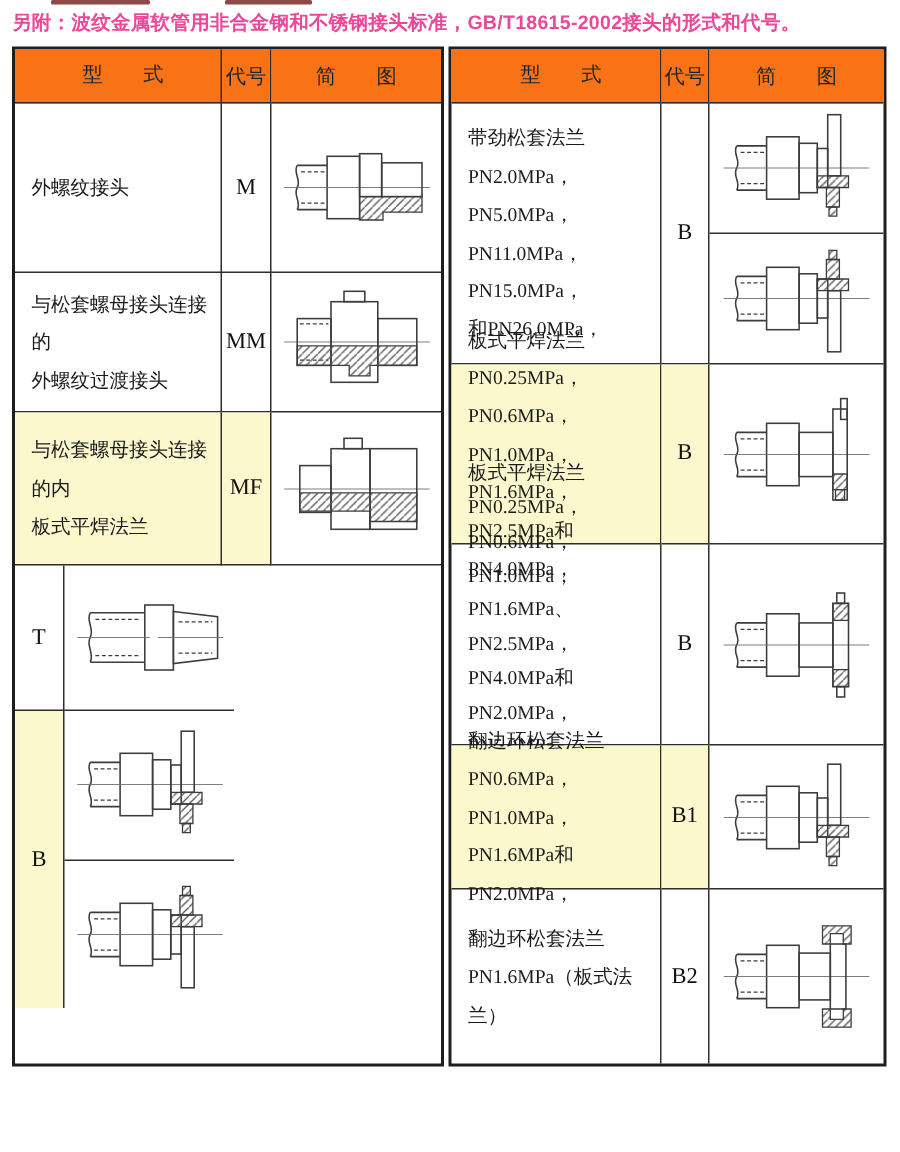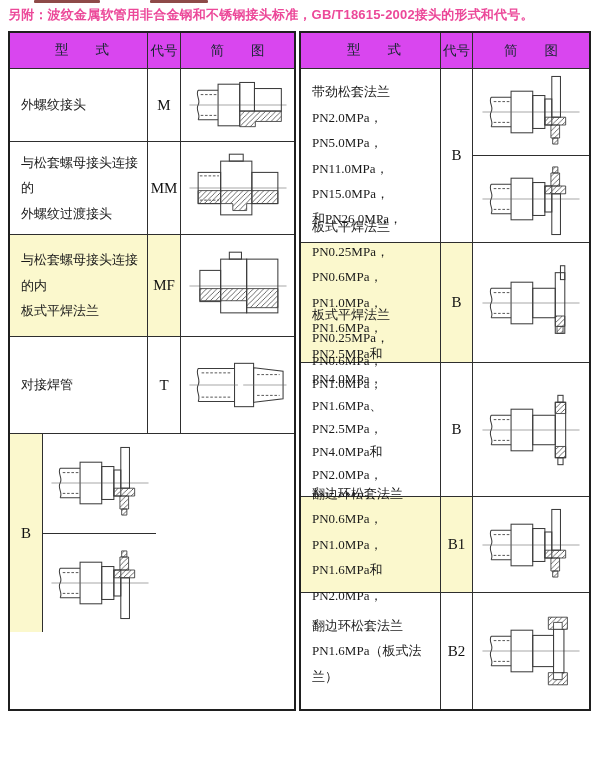--- a/index.html
+++ b/index.html
@@ -16,21 +16,21 @@
   .tables{position:absolute;top:31px;left:8px;display:flex;gap:3px;}
   .tbl{border:2px solid #1f1f1f;background:#fff;}
   .row{display:flex;}
   .cell{
     box-sizing:border-box;border-right:1px solid #2e2e2e;border-bottom:1px solid #2e2e2e;
     display:flex;align-items:center;
   }
   .row:last-child .cell{border-bottom:none;}
   .cell:last-child{border-right:none;}
   .hdr .cell{
-    background:#d946ef;justify-content:center;font-size:13.5px;color:#15262e;
+    background:#f97316;justify-content:center;font-size:13.5px;color:#15262e;
     font-weight:normal;
   }
   .c-type{padding:6px 4px 6px 11px;font-size:13px;line-height:1.95;white-space:pre-line;
     font-family:"Liberation Serif","DejaVu Serif",serif;}
   .c-code{justify-content:center;font-family:"Liberation Serif","DejaVu Serif",serif;
     font-size:15px;color:#111;}
   .c-diag{justify-content:center;padding:2px;}
   .tbl-l .c-type{width:138px;} .tbl-l .c-code{width:33px;} .tbl-l .c-diag{width:113px;}
   .tbl-r .c-type{width:140px;} .tbl-r .c-code{width:32px;} .tbl-r .c-diag{width:116px;}
   .hl{background:#fbf8cd;}
@@ -148,21 +148,21 @@
 
 <div class="tables">
 
   <div class="tbl tbl-l">
     <div class="row hdr" style="height:36px">
       <div class="cell c-type">型　　式</div>
       <div class="cell c-code">代号</div>
       <div class="cell c-diag">简　　图</div>
     </div>
 
-    <div class="row" style="height:73px">
+    <div class="row" style="height:113px">
       <div class="cell c-type">外螺纹接头</div>
       <div class="cell c-code">M</div>
       <div class="cell c-diag">
         <svg class="dg" viewBox="0 0 120 90" aria-label="male-thread-fitting-diagram">
             <use href="#sym-m"></use>
           </svg>
       </div>
     </div>
 
 
@@ -182,21 +182,20 @@
 板式平焊法兰</div>
       <div class="cell c-code hl">MF</div>
       <div class="cell c-diag">
         <svg class="dg" viewBox="0 0 120 90" aria-label="female-thread-transition-fitting-diagram">
             <use href="#sym-mf"></use>
           </svg>
       </div>
     </div>
 
     <div class="row" style="height:97px">
-      <div class="cell c-type">对接焊管</div>
       <div class="cell c-code">T</div>
       <div class="cell c-diag">
         <svg class="dg" viewBox="0 0 120 90" aria-label="butt-weld-pipe-diagram">
             <use href="#sym-t"></use>
           </svg>
       </div>
     </div>
 
     <div class="row" style="height:198px">
       <div class="cell c-code hl">B</div>

